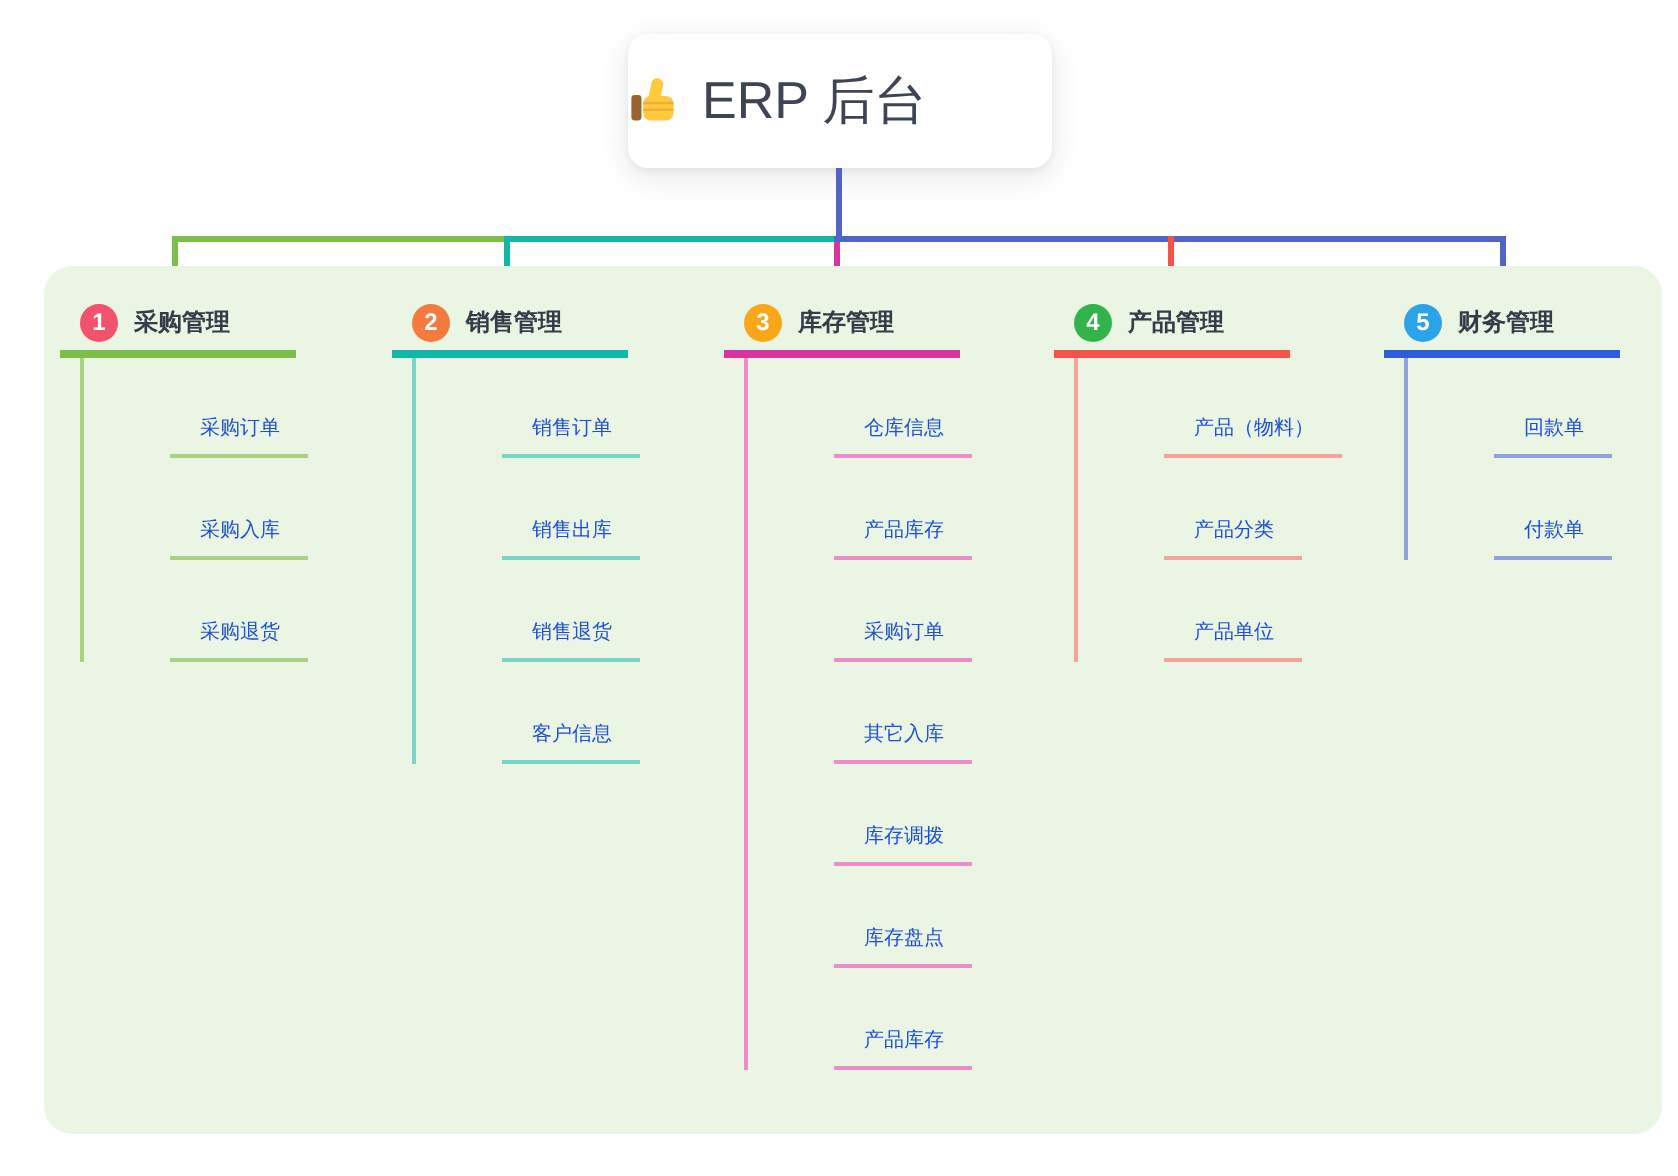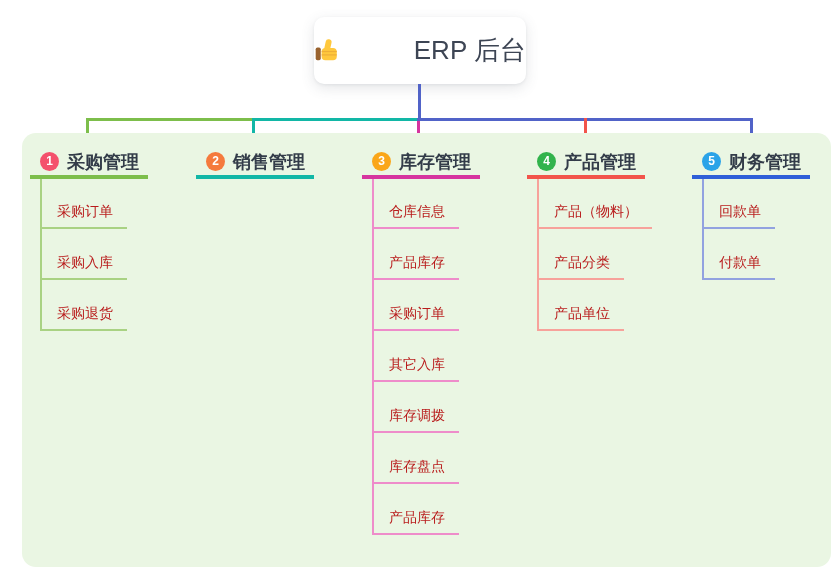--- a/index.html
+++ b/index.html
@@ -4,21 +4,21 @@
 <style>
   html,body{margin:0;padding:0;background:#ffffff;}
   body{font-family:"Liberation Sans","DejaVu Sans",sans-serif;}
   .stage{position:relative;width:839px;height:588px;background:#ffffff;overflow:hidden;}
 
   
   .root-node{
     position:absolute;left:314px;top:17px;width:212px;height:67px;
     background:#ffffff;border-radius:10px;
     box-shadow:0 4px 14px rgba(70,80,95,.14),0 1px 3px rgba(70,80,95,.08);
-    display:flex;align-items:center;justify-content:space-between;gap:10px;
+    display:flex;align-items:center;justify-content:flex-start;gap:10px;
     font-size:26px;font-weight:500;color:#3d4554;
   }
   .root-node .ricon{display:flex;align-items:center;}
 
   
   .line{position:absolute;}
   .h{height:3px;}
   .v{width:3px;}
   .seg-green{left:86px;top:118px;width:169px;background:var(--c1);}
   .seg-teal{left:252px;top:118px;width:168px;background:var(--c2);}
@@ -40,27 +40,27 @@
   .branch{position:absolute;top:148px;width:118px;}
   .bhead{
     display:flex;align-items:center;gap:8px;height:27px;
     padding-left:10px;border-bottom:4px solid var(--c);
   }
   .badge{
     width:19px;height:19px;border-radius:50%;background:var(--b);
     color:#fff;font-size:12px;font-weight:700;line-height:19px;text-align:center;
     flex:0 0 19px;
   }
-  .btitle{font-size:18px;font-weight:600;color:#333c49;white-space:nowrap;}
+  .btitle{font-size:12px;font-weight:600;color:#333c49;white-space:nowrap;}
   .kids{margin-left:10px;border-left:2px solid var(--l);}
   .kid{height:51px;display:flex;align-items:flex-end;}
   .kid:first-child{height:50px;}
   .kidlabel{
     display:inline-block;border-bottom:2px solid var(--l);
-    padding:0 14px 6px 15px;font-size:14px;color:#b91c1c;white-space:nowrap;
+    padding:0 14px 6px 15px;font-size:10px;color:#1d4ed8;white-space:nowrap;margin-left:43px;
   }
 </style>
 </head>
 <body>
 
 <div class="stage" style="--root: #5163c8; --c1: #7dbe4b; --c2: #12b7a6; --c3: #d6359f; --c4: #f2544b; --c5: #2f5fd8;">
 
   <div class="root-node">
     <span class="ricon">
       <svg width="27" height="27" viewBox="0 0 32 32" aria-hidden="true">
@@ -100,20 +100,34 @@
         </div>
         <div class="kid">
           <span class="kidlabel">采购退货</span>
         </div>
       </div>
     </div>
     <div class="branch" style="left: 196px; --c: #12b7a6; --l: #79d5c8; --b: #f57a3d;">
       <div class="bhead">
         <span class="badge">2</span>
         <span class="btitle">销售管理</span>
+      </div>
+      <div class="kids">
+        <div class="kid">
+          <span class="kidlabel">销售订单</span>
+        </div>
+        <div class="kid">
+          <span class="kidlabel">销售出库</span>
+        </div>
+        <div class="kid">
+          <span class="kidlabel">销售退货</span>
+        </div>
+        <div class="kid">
+          <span class="kidlabel">客户信息</span>
+        </div>
       </div>
     </div>
     <div class="branch" style="left: 362px; --c: #d6359f; --l: #ee8cca; --b: #faa619;">
       <div class="bhead">
         <span class="badge">3</span>
         <span class="btitle">库存管理</span>
       </div>
       <div class="kids">
         <div class="kid">
           <span class="kidlabel">仓库信息</span>

